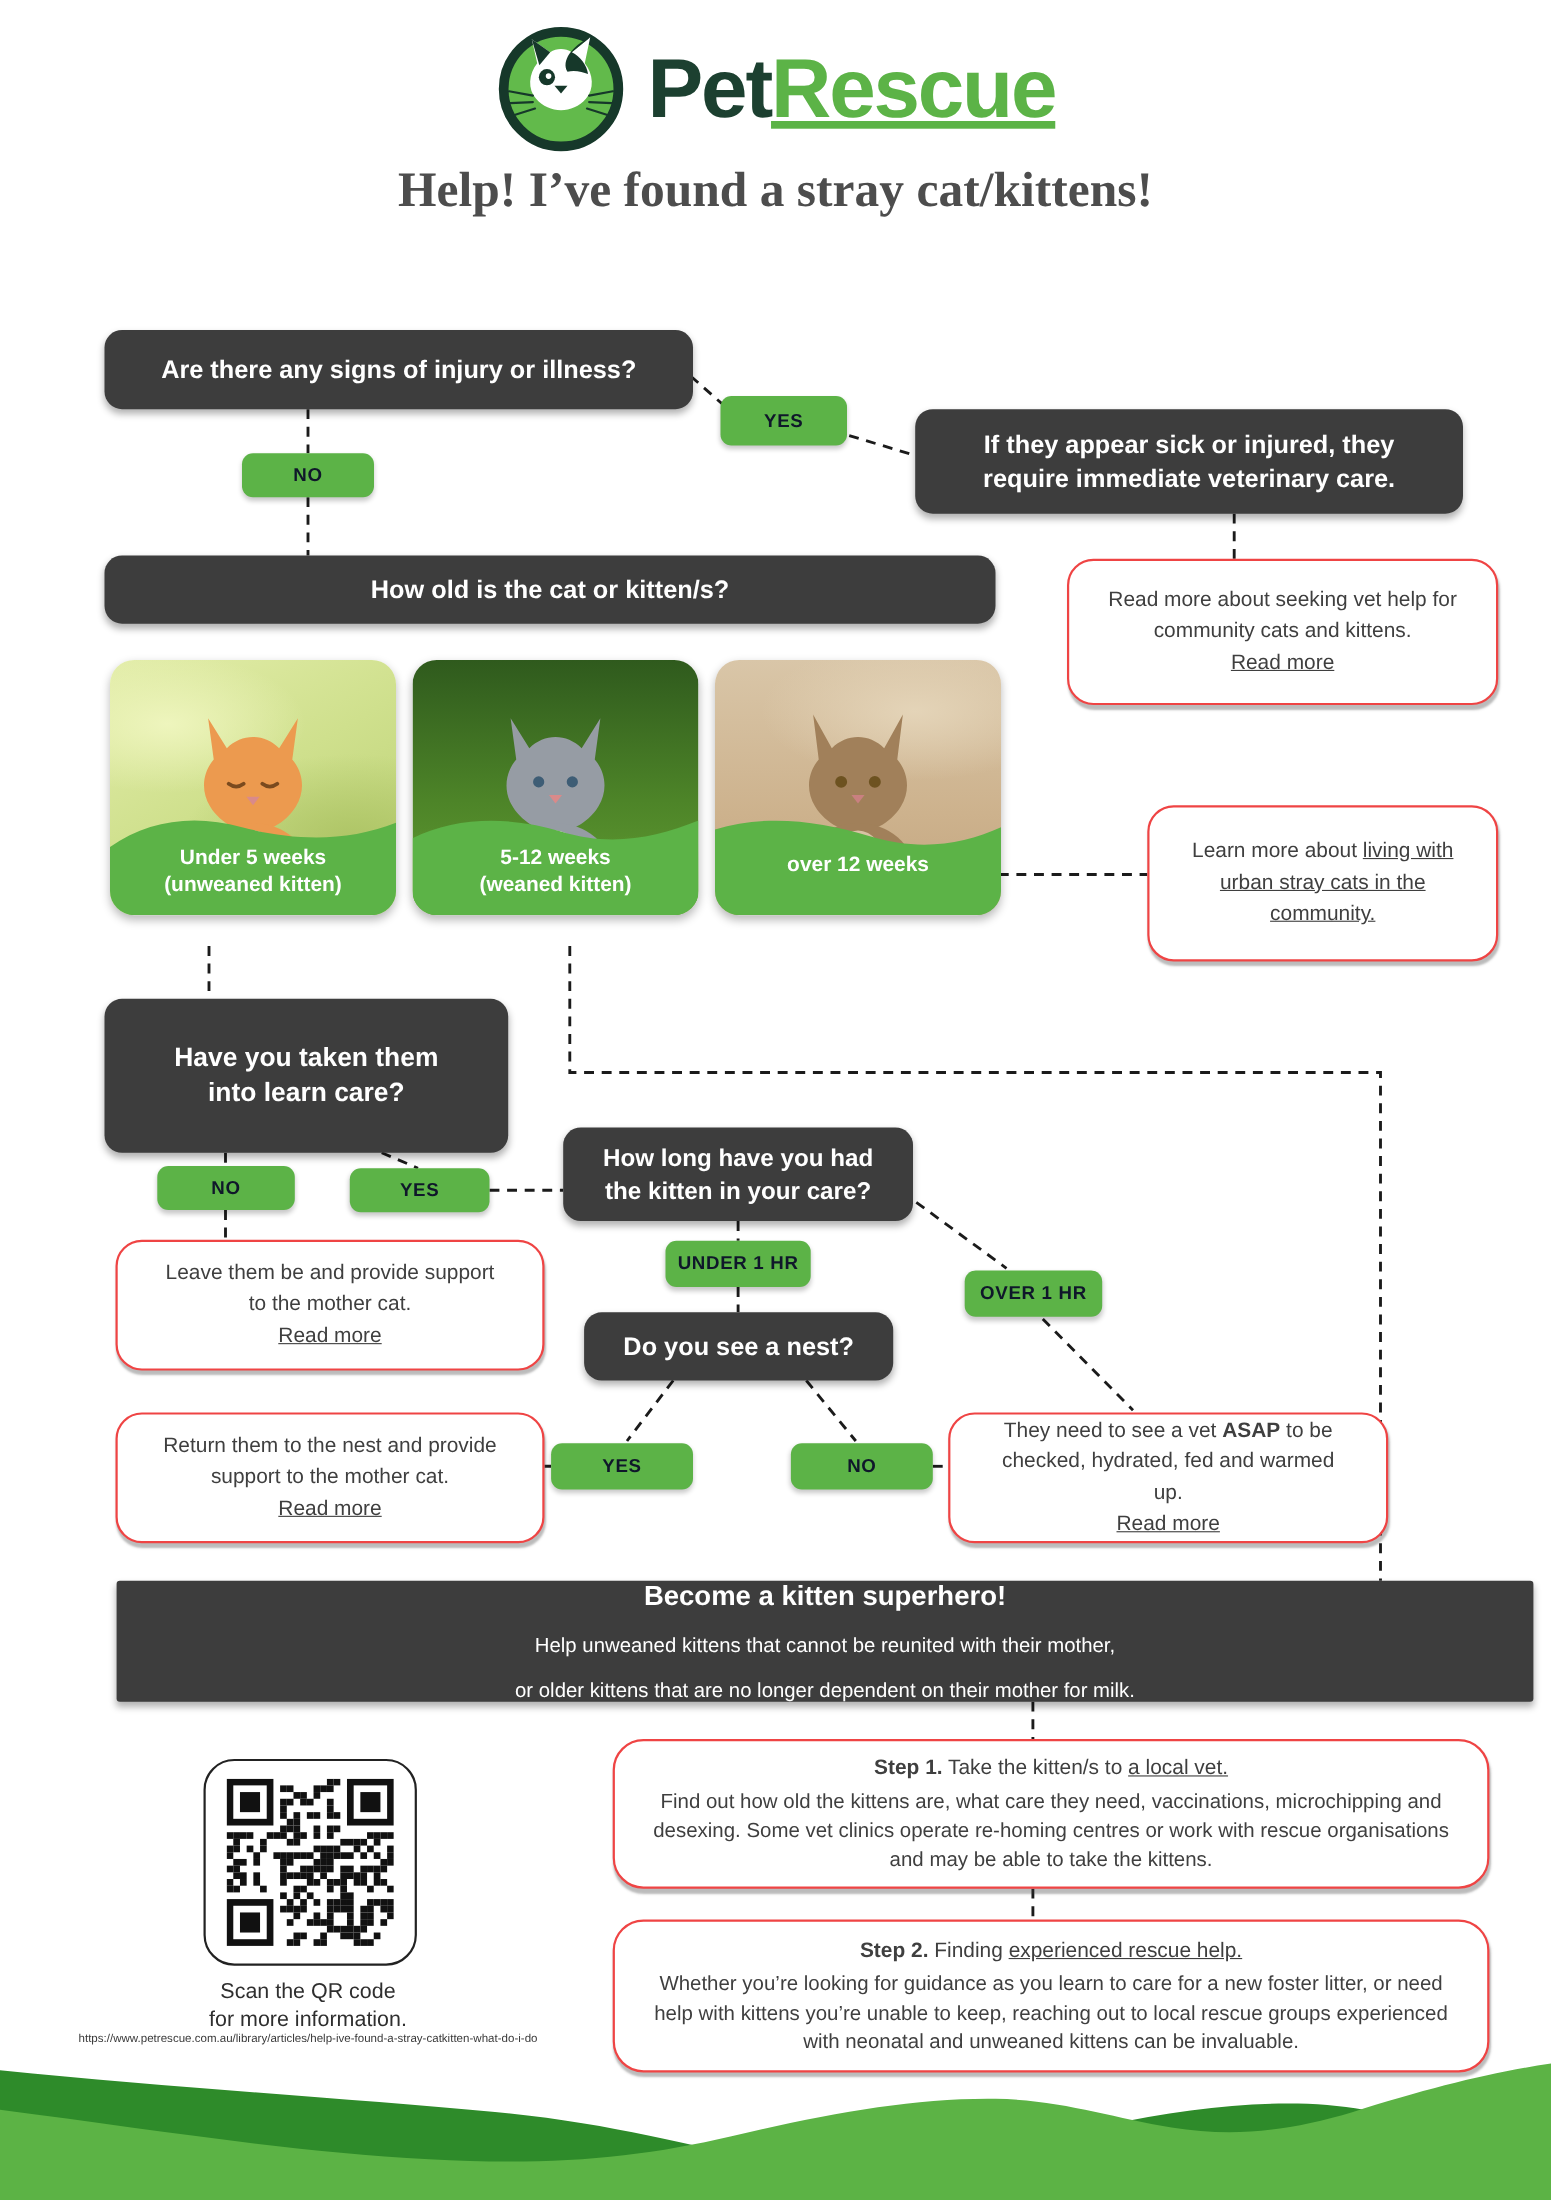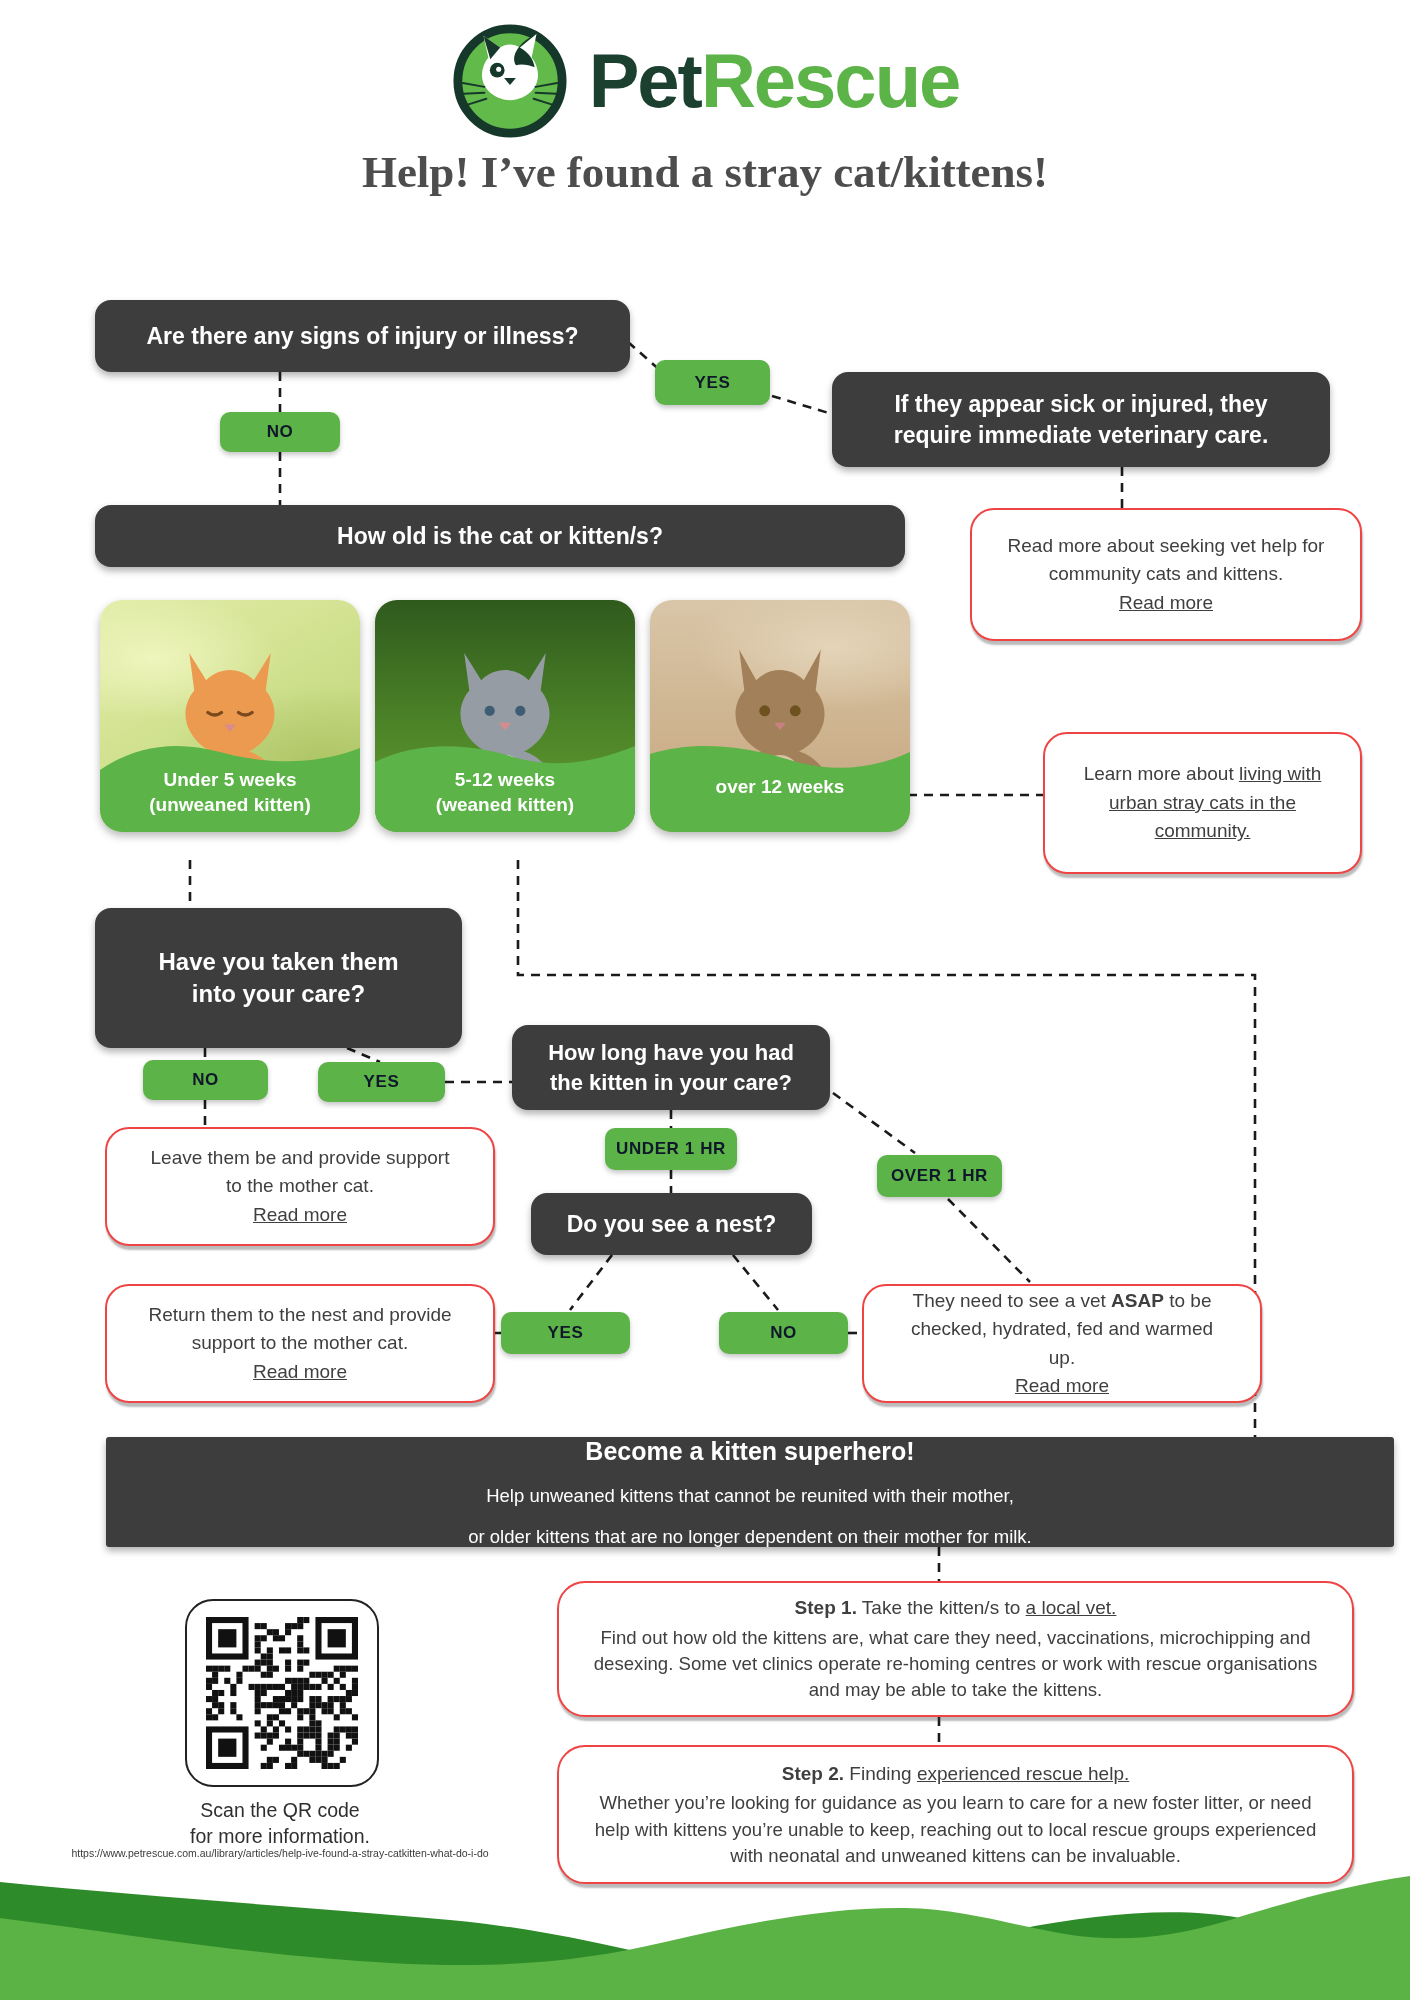--- a/index.html
+++ b/index.html
@@ -2,21 +2,21 @@
 <html><head>
 <meta charset="utf-8">
 <style>
   html,body{margin:0;padding:0;background:#e8e8e8;}
   .page{position:relative;width:1410px;height:2000px;background:#ffffff;overflow:hidden;
         font-family:"Liberation Sans",sans-serif;margin:0 auto;}
   
   .header{position:absolute;left:0;top:22px;width:100%;display:flex;justify-content:center;align-items:center;gap:20px;}
   .brand{font-size:76px;font-weight:bold;letter-spacing:-2px;line-height:1;}
   .brand .p1{color:#1c4030;}
-  .brand .p2{color:#5cb347;}
+  .brand .p2{color:#5cb347;text-decoration:underline;}
   .title{position:absolute;left:0;top:146px;width:100%;text-align:center;
          font-family:"Liberation Serif",serif;font-weight:bold;font-size:45px;color:#4d4d4d;}
   
   .wires{position:absolute;left:0;top:0;z-index:1;}
   .wires path{stroke:#1b1b1b;stroke-width:2.6;fill:none;stroke-dasharray:9 7;}
   
   .qbox{position:absolute;z-index:2;background:#3d3d3d;color:#fff;font-weight:bold;
         border-radius:16px;display:flex;align-items:center;justify-content:center;
         text-align:center;box-shadow:0 4px 7px rgba(0,0,0,.30);line-height:1.32;}
   
@@ -192,21 +192,21 @@
       <div>over 12 weeks</div>
       <div></div>
     </div>
   </div>
 
   <div class="note" style="left:1043px;top:732px;width:287px;height:126px;">
     <div><span>Learn more about </span><span class="u">living with urban stray cats in the community.</span></div>
   </div>
 
   <div class="qbox" style="left:95px;top:908px;width:367px;height:140px;font-size:24px;">
-    <span style="width:270px;">Have you taken them into your care?</span>
+    <span style="width:270px;">Have you taken them into learn care?</span>
   </div>
   <div class="pill" style="left:143px;top:1060px;width:125px;height:40px;">NO</div>
   <div class="pill" style="left:318px;top:1062px;width:127px;height:40px;">YES</div>
 
   <div class="qbox" style="left:512px;top:1025px;width:318px;height:85px;font-size:22px;">
     <span style="width:280px;">How long have you had the kitten in your care?</span>
   </div>
   <div class="pill" style="left:605px;top:1128px;width:132px;height:42px;">UNDER 1 HR</div>
   <div class="pill" style="left:877px;top:1155px;width:125px;height:42px;">OVER 1 HR</div>
 

